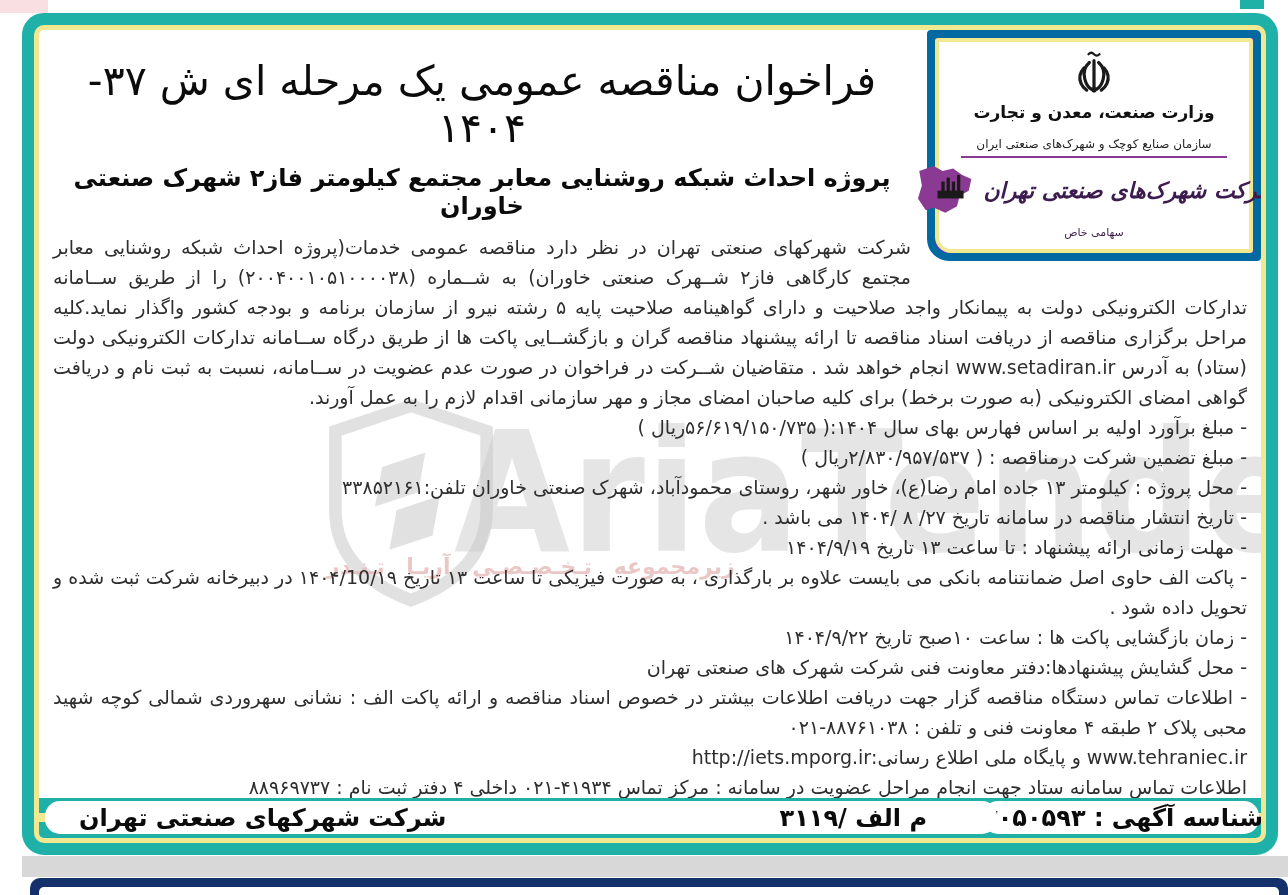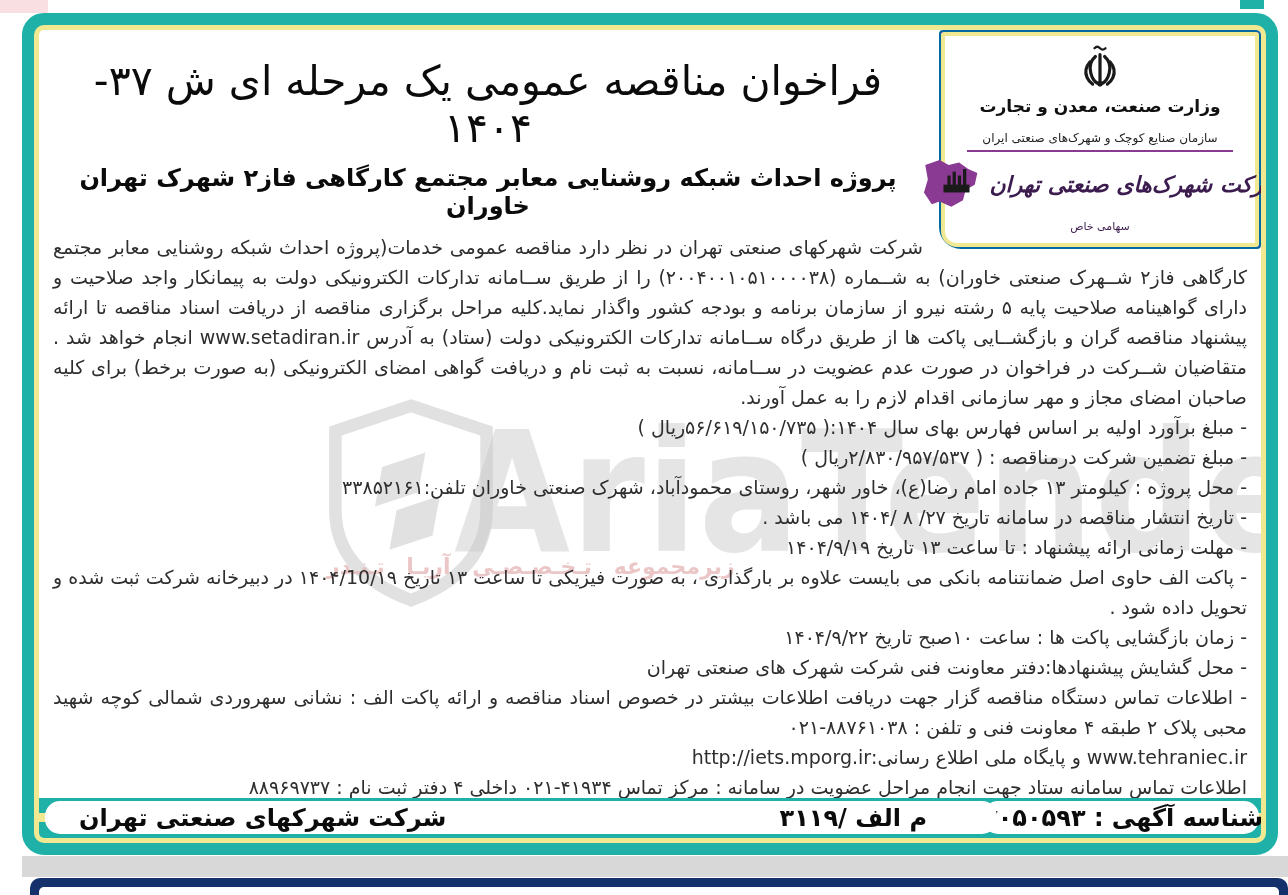--- a/index.html
+++ b/index.html
@@ -30,21 +30,21 @@
     padding:2px 14px 46px 14px;color:#2e2e2e;
   }
 
   
   .logo-box{
     float:left; 
   }
   .logo-box{
     float:right;width:318px;height:215px;
     margin:-2px -14px 8px 16px;
-    border:2px solid #0369a1;border-radius:4px 4px 4px 22px;
+    border:8px solid #0369a1;border-radius:4px 4px 4px 22px;
     background:#6d28d9;position:relative;z-index:3;
   }
   .logo-inner{
     position:absolute;inset:0;background:#fff;border:4px solid #f1e992;
     border-radius:3px 3px 3px 16px;
     display:flex;flex-direction:column;align-items:center;justify-content:flex-start;
     padding-top:6px;
   }
   .emblem{width:46px;height:52px;flex:0 0 auto;}
   .ministry{font-size:17px;font-weight:bold;color:#111;margin-top:2px;}
@@ -157,21 +157,21 @@
           </div>
           <div class="share-row">
             <div class="l"></div>
             <div class="share-type">سهامی خاص</div>
             <div class="l"></div>
           </div>
         </div>
       </div>
 
       <h1 class="title">فراخوان مناقصه عمومی یک مرحله ای ش ۳۷- ۱۴۰۴</h1>
-      <div class="subtitle">پروژه احداث شبکه روشنایی معابر مجتمع کارگاهی فاز۲ شهرک تهران خاوران</div>
+      <div class="subtitle">پروژه احداث شبکه روشنایی معابر مجتمع کیلومتر فاز۲ شهرک صنعتی خاوران</div>
 
       <div class="para">شرکت شهرکهای صنعتی تهران در نظر دارد مناقصه عمومی خدمات(پروژه احداث شبکه روشنایی معابر مجتمع کارگاهی فاز۲ شــهرک صنعتی خاوران) به شــماره (۲۰۰۴۰۰۱۰۵۱۰۰۰۰۳۸) را از طریق ســامانه تدارکات الکترونیکی دولت به پیمانکار واجد صلاحیت و دارای گواهینامه صلاحیت پایه ۵ رشته نیرو از سازمان برنامه و بودجه کشور واگذار نماید.کلیه مراحل برگزاری مناقصه از دریافت اسناد مناقصه تا ارائه پیشنهاد مناقصه گران و بازگشــایی پاکت ها از طریق درگاه ســامانه تدارکات الکترونیکی دولت (ستاد) به آدرس www.setadiran.ir انجام خواهد شد . متقاضیان شــرکت در فراخوان در صورت عدم عضویت در ســامانه، نسبت به ثبت نام و دریافت گواهی امضای الکترونیکی (به صورت برخط) برای کلیه صاحبان امضای مجاز و مهر سازمانی اقدام لازم را به عمل آورند.</div>
 
       <div class="bullets">
         <div class="bullet">- مبلغ برآورد اولیه بر اساس فهارس بهای سال ۱۴۰۴:( ۵۶/۶۱۹/۱۵۰/۷۳۵ریال )</div>
         <div class="bullet">-  مبلغ تضمین شرکت درمناقصه : ( ۲/۸۳۰/۹۵۷/۵۳۷ریال )</div>
         <div class="bullet">- محل پروژه : کیلومتر ۱۳ جاده امام رضا(ع)، خاور شهر، روستای محمودآباد، شهرک صنعتی خاوران تلفن:۳۳۸۵۲۱۶۱</div>
         <div class="bullet">-  تاریخ انتشار مناقصه در سامانه تاریخ ۲۷/ ۸ /۱۴۰۴ می باشد .</div>
         <div class="bullet">- مهلت زمانی ارائه پیشنهاد : تا ساعت ۱۳ تاریخ ۱۴۰۴/۹/۱۹</div>
         <div class="bullet">- پاکت الف حاوی اصل ضمانتنامه بانکی می بایست علاوه بر بارگذاری ، به صورت فیزیکی تا ساعت ۱۳ تاریخ ۱۴۰۴/10/۱۹ در دبیرخانه شرکت ثبت شده و تحویل داده شود .</div>

